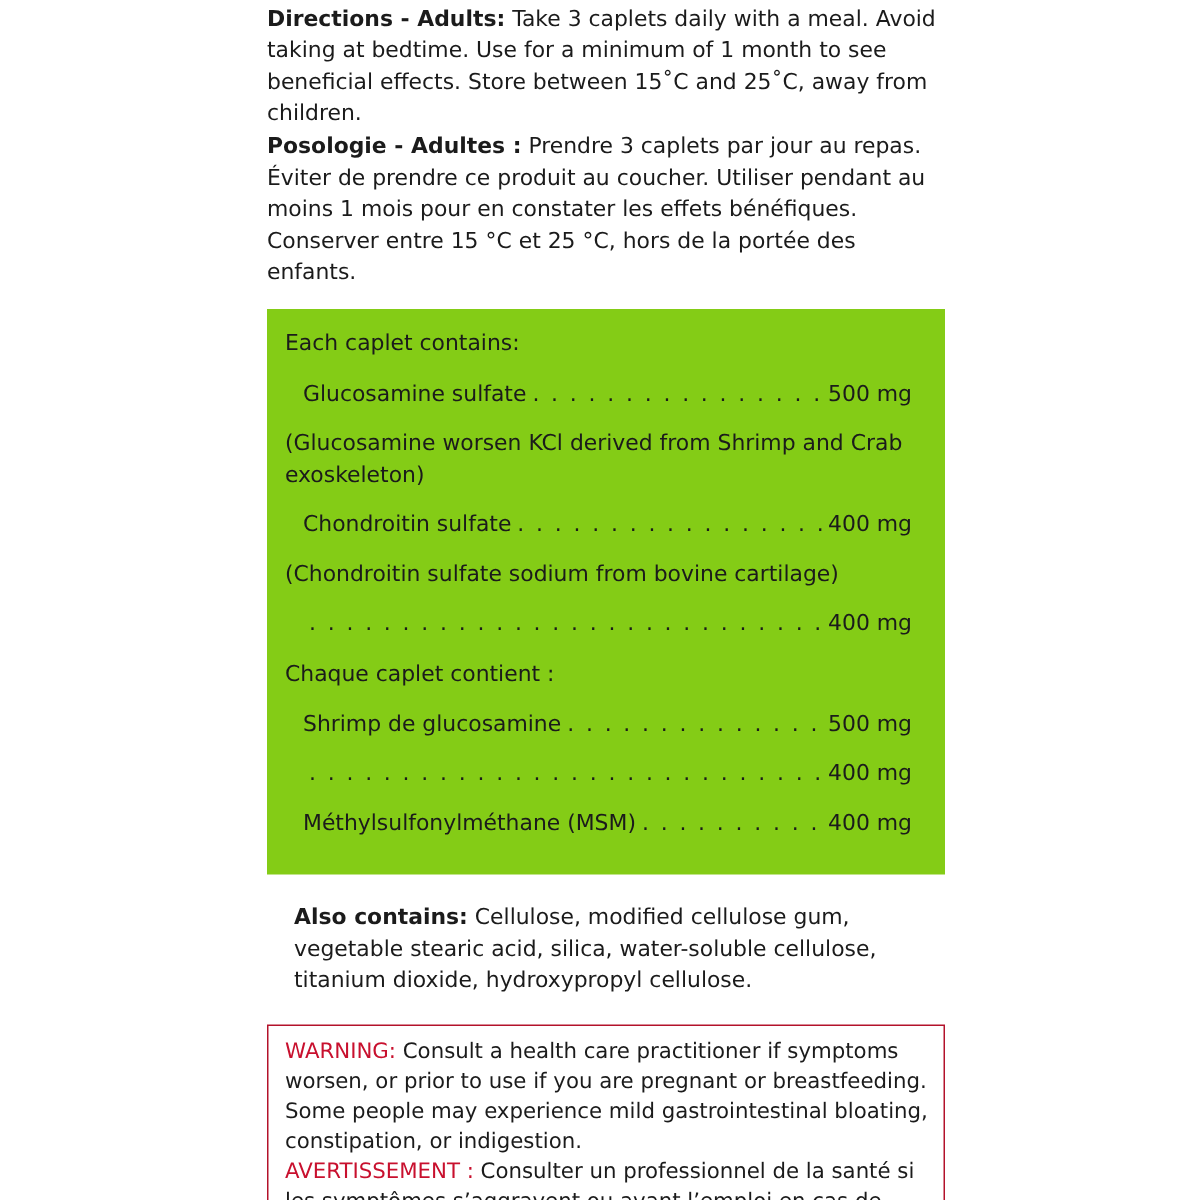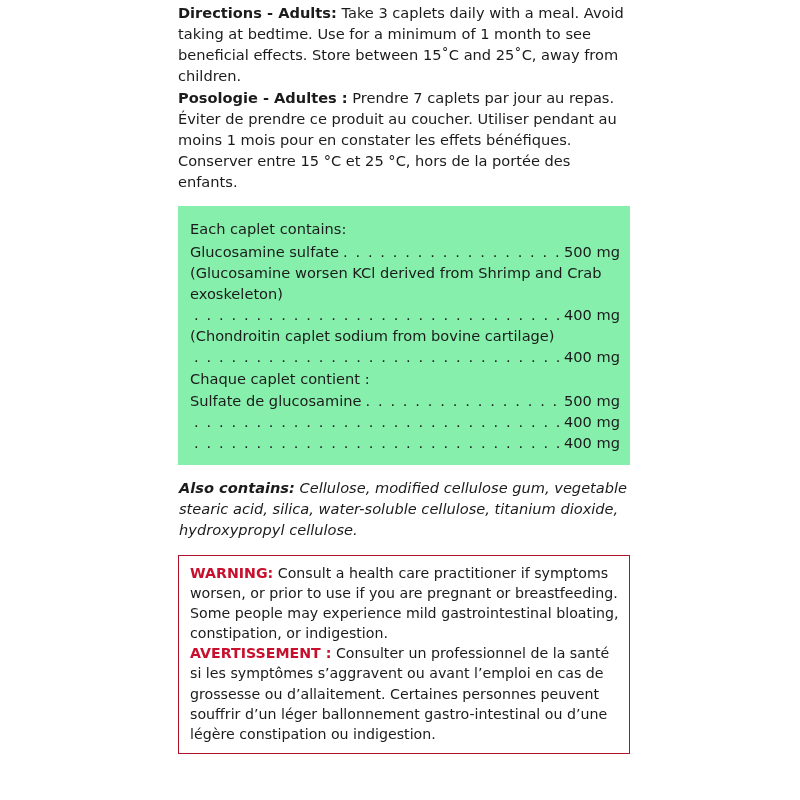--- a/index.html
+++ b/index.html
@@ -28,31 +28,31 @@
   .directions {
     padding-top: 2px;
   }
   .directions p {
     margin: 0;
   }
   .lbl {
     font-weight: bold;
   }
   .ingredients {
-    background: #86efac;
+    background: #84cc16;
     margin-top: 14px;
     padding: 12px 10px 12px 12px;
     box-sizing: border-box;
   }
   .ing-head {
     font-weight: normal;
     margin: 0 0 1px 0;
   }
   .ing-line {
-    margin: 0;
+    margin: 12px;
     display: flex;
     align-items: baseline;
     white-space: nowrap;
   }
   .ing-name {
     flex: 0 0 auto;
   }
   .ing-dots {
     flex: 1 1 auto;
     overflow: hidden;
@@ -65,84 +65,85 @@
     flex: 0 0 auto;
     text-align: right;
   }
   .ing-sub {
     margin: 0;
   }
   .also {
     margin-top: 12px;
   }
   .also p {
-    margin: 1px;
-    font-style: italic;
+    margin: 18px;
   }
   .warning {
     margin-top: 14px;
     border: 1.6px solid #b3122b;
     padding: 7px 10px 9px 11px;
     box-sizing: border-box;
   }
   .warning p {
     margin: 0;
     font-size: 14.2px;
     line-height: 1.42;
   }
   .warn-lbl {
     color: #c8102e;
-    font-weight: bold;
+    font-weight: normal;
   }
 </style>
 </head>
 <body>
 
 <div class="page">
 
   <section class="block directions">
     <p><span class="lbl">Directions - Adults:</span><span> Take 3 caplets daily with a meal. Avoid taking at bedtime. Use for a minimum of 1 month to see beneficial effects. Store between 15˚C and 25˚C, away from children.</span></p>
-    <p><span class="lbl">Posologie - Adultes :</span><span> Prendre 7 caplets par jour au repas. Éviter de prendre ce produit au coucher. Utiliser pendant au moins 1 mois pour en constater les effets bénéfiques. Conserver entre 15 °C et 25 °C, hors de la portée des enfants.</span></p>
+    <p><span class="lbl">Posologie - Adultes :</span><span> Prendre 3 caplets par jour au repas. Éviter de prendre ce produit au coucher. Utiliser pendant au moins 1 mois pour en constater les effets bénéfiques. Conserver entre 15 °C et 25 °C, hors de la portée des enfants.</span></p>
   </section>
 
   <section class="block ingredients">
     <p class="ing-head">Each caplet contains:</p>
 
     <p class="ing-line">
       <span class="ing-name">Glucosamine sulfate</span>
       <span class="ing-dots">. . . . . . . . . . . . . . . . . . . . . . . . . . . . . . . . . . . . . . . . . . . . . .</span>
       <span class="ing-amt">500 mg</span>
     </p>
     <p class="ing-sub">(Glucosamine worsen KCl derived from Shrimp and Crab exoskeleton)</p>
 
     <p class="ing-line">
+      <span class="ing-name">Chondroitin sulfate</span>
       <span class="ing-dots">. . . . . . . . . . . . . . . . . . . . . . . . . . . . . . . . . . . . . . . . . . . . . .</span>
       <span class="ing-amt">400 mg</span>
     </p>
-    <p class="ing-sub">(Chondroitin caplet sodium from bovine cartilage)</p>
+    <p class="ing-sub">(Chondroitin sulfate sodium from bovine cartilage)</p>
 
     <p class="ing-line">
       <span class="ing-dots">. . . . . . . . . . . . . . . . . . . . . . . . . . . . . . . . . . . . . . . . . . . . . .</span>
       <span class="ing-amt">400 mg</span>
     </p>
 
     <p class="ing-head">Chaque caplet contient :</p>
 
     <p class="ing-line">
-      <span class="ing-name">Sulfate de glucosamine</span>
+      <span class="ing-name">Shrimp de glucosamine</span>
       <span class="ing-dots">. . . . . . . . . . . . . . . . . . . . . . . . . . . . . . . . . . . . . . . . . . . . . .</span>
       <span class="ing-amt">500 mg</span>
     </p>
 
     <p class="ing-line">
       <span class="ing-dots">. . . . . . . . . . . . . . . . . . . . . . . . . . . . . . . . . . . . . . . . . . . . . .</span>
       <span class="ing-amt">400 mg</span>
     </p>
 
     <p class="ing-line">
+      <span class="ing-name">Méthylsulfonylméthane (MSM)</span>
       <span class="ing-dots">. . . . . . . . . . . . . . . . . . . . . . . . . . . . . . . . . . . . . . . . . . . . . .</span>
       <span class="ing-amt">400 mg</span>
     </p>
   </section>
 
   <section class="block also">
     <p><span class="lbl">Also contains:</span><span> Cellulose, modified cellulose gum, vegetable stearic acid, silica, water-soluble cellulose, titanium dioxide, hydroxypropyl cellulose.</span></p>
   </section>
 
   <section class="warning">

